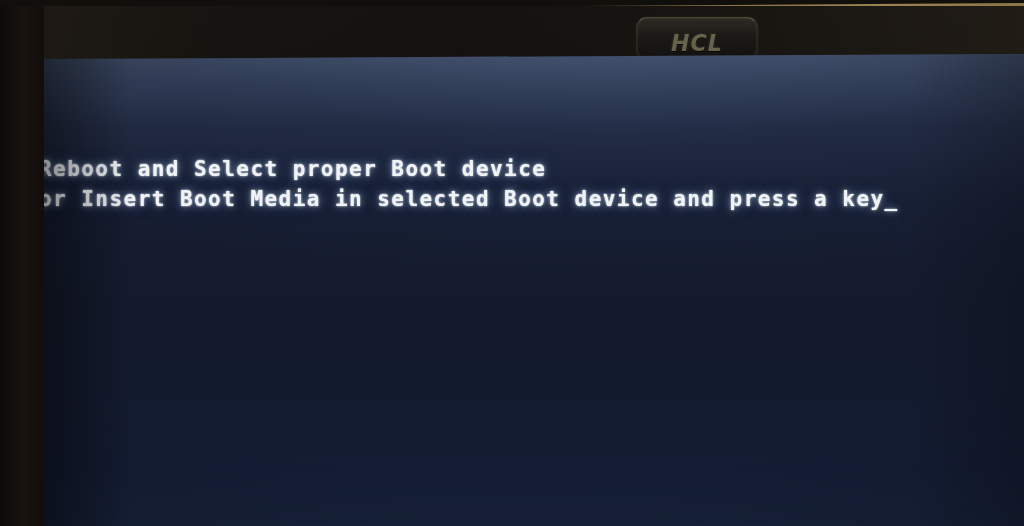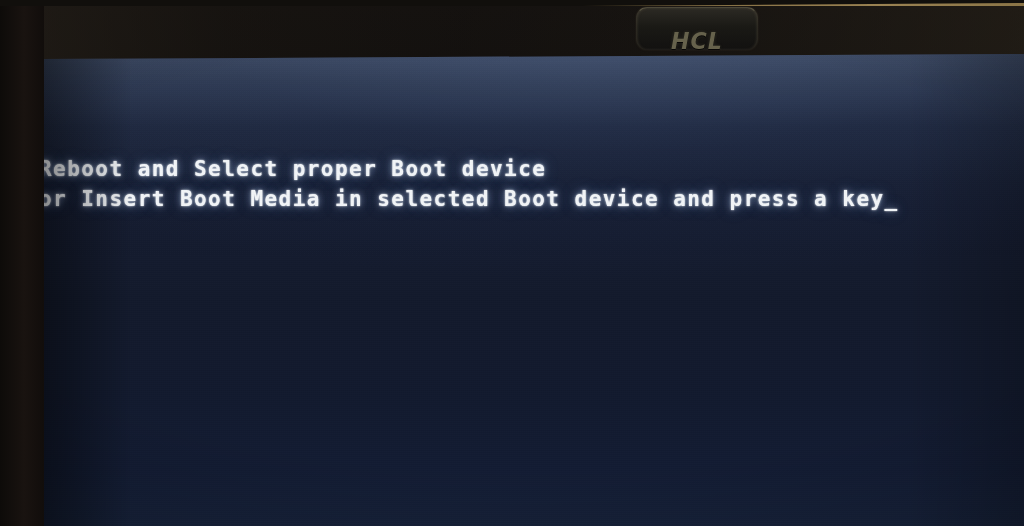--- a/index.html
+++ b/index.html
@@ -73,32 +73,32 @@
     top: 6px;
     width: 44px;
     height: 520px;
     background: linear-gradient(90deg, #0d0b09 0%, #191310 55%, #110d0b 100%);
   }
 
   
   .badge {
     position: absolute;
     left: 636px;
-    top: 7px;
+    top: 17px;
     width: 120px;
     height: 42px;
     border-radius: 11px;
     background: linear-gradient(180deg, #2c2a24 0%, #1a1915 45%, #121110 100%);
     box-shadow: 0 0 3px rgba(120,110,85,0.35) inset,
                 0 0 2px rgba(90,82,62,0.30);
     border-top: 1px solid rgba(150,140,110,0.45);
     border-left: 1px solid rgba(110,102,80,0.22);
     border-right: 1px solid rgba(110,102,80,0.22);
     display: flex;
-    align-items: flex-end;
+    align-items: center;
     justify-content: center;
     overflow: hidden;
   }
   .badge-text {
     font-family: "DejaVu Sans", "Liberation Sans", sans-serif;
     font-style: italic;
     font-weight: 700;
     font-size: 23px;
     letter-spacing: 1px;
     color: #6e6a52;

